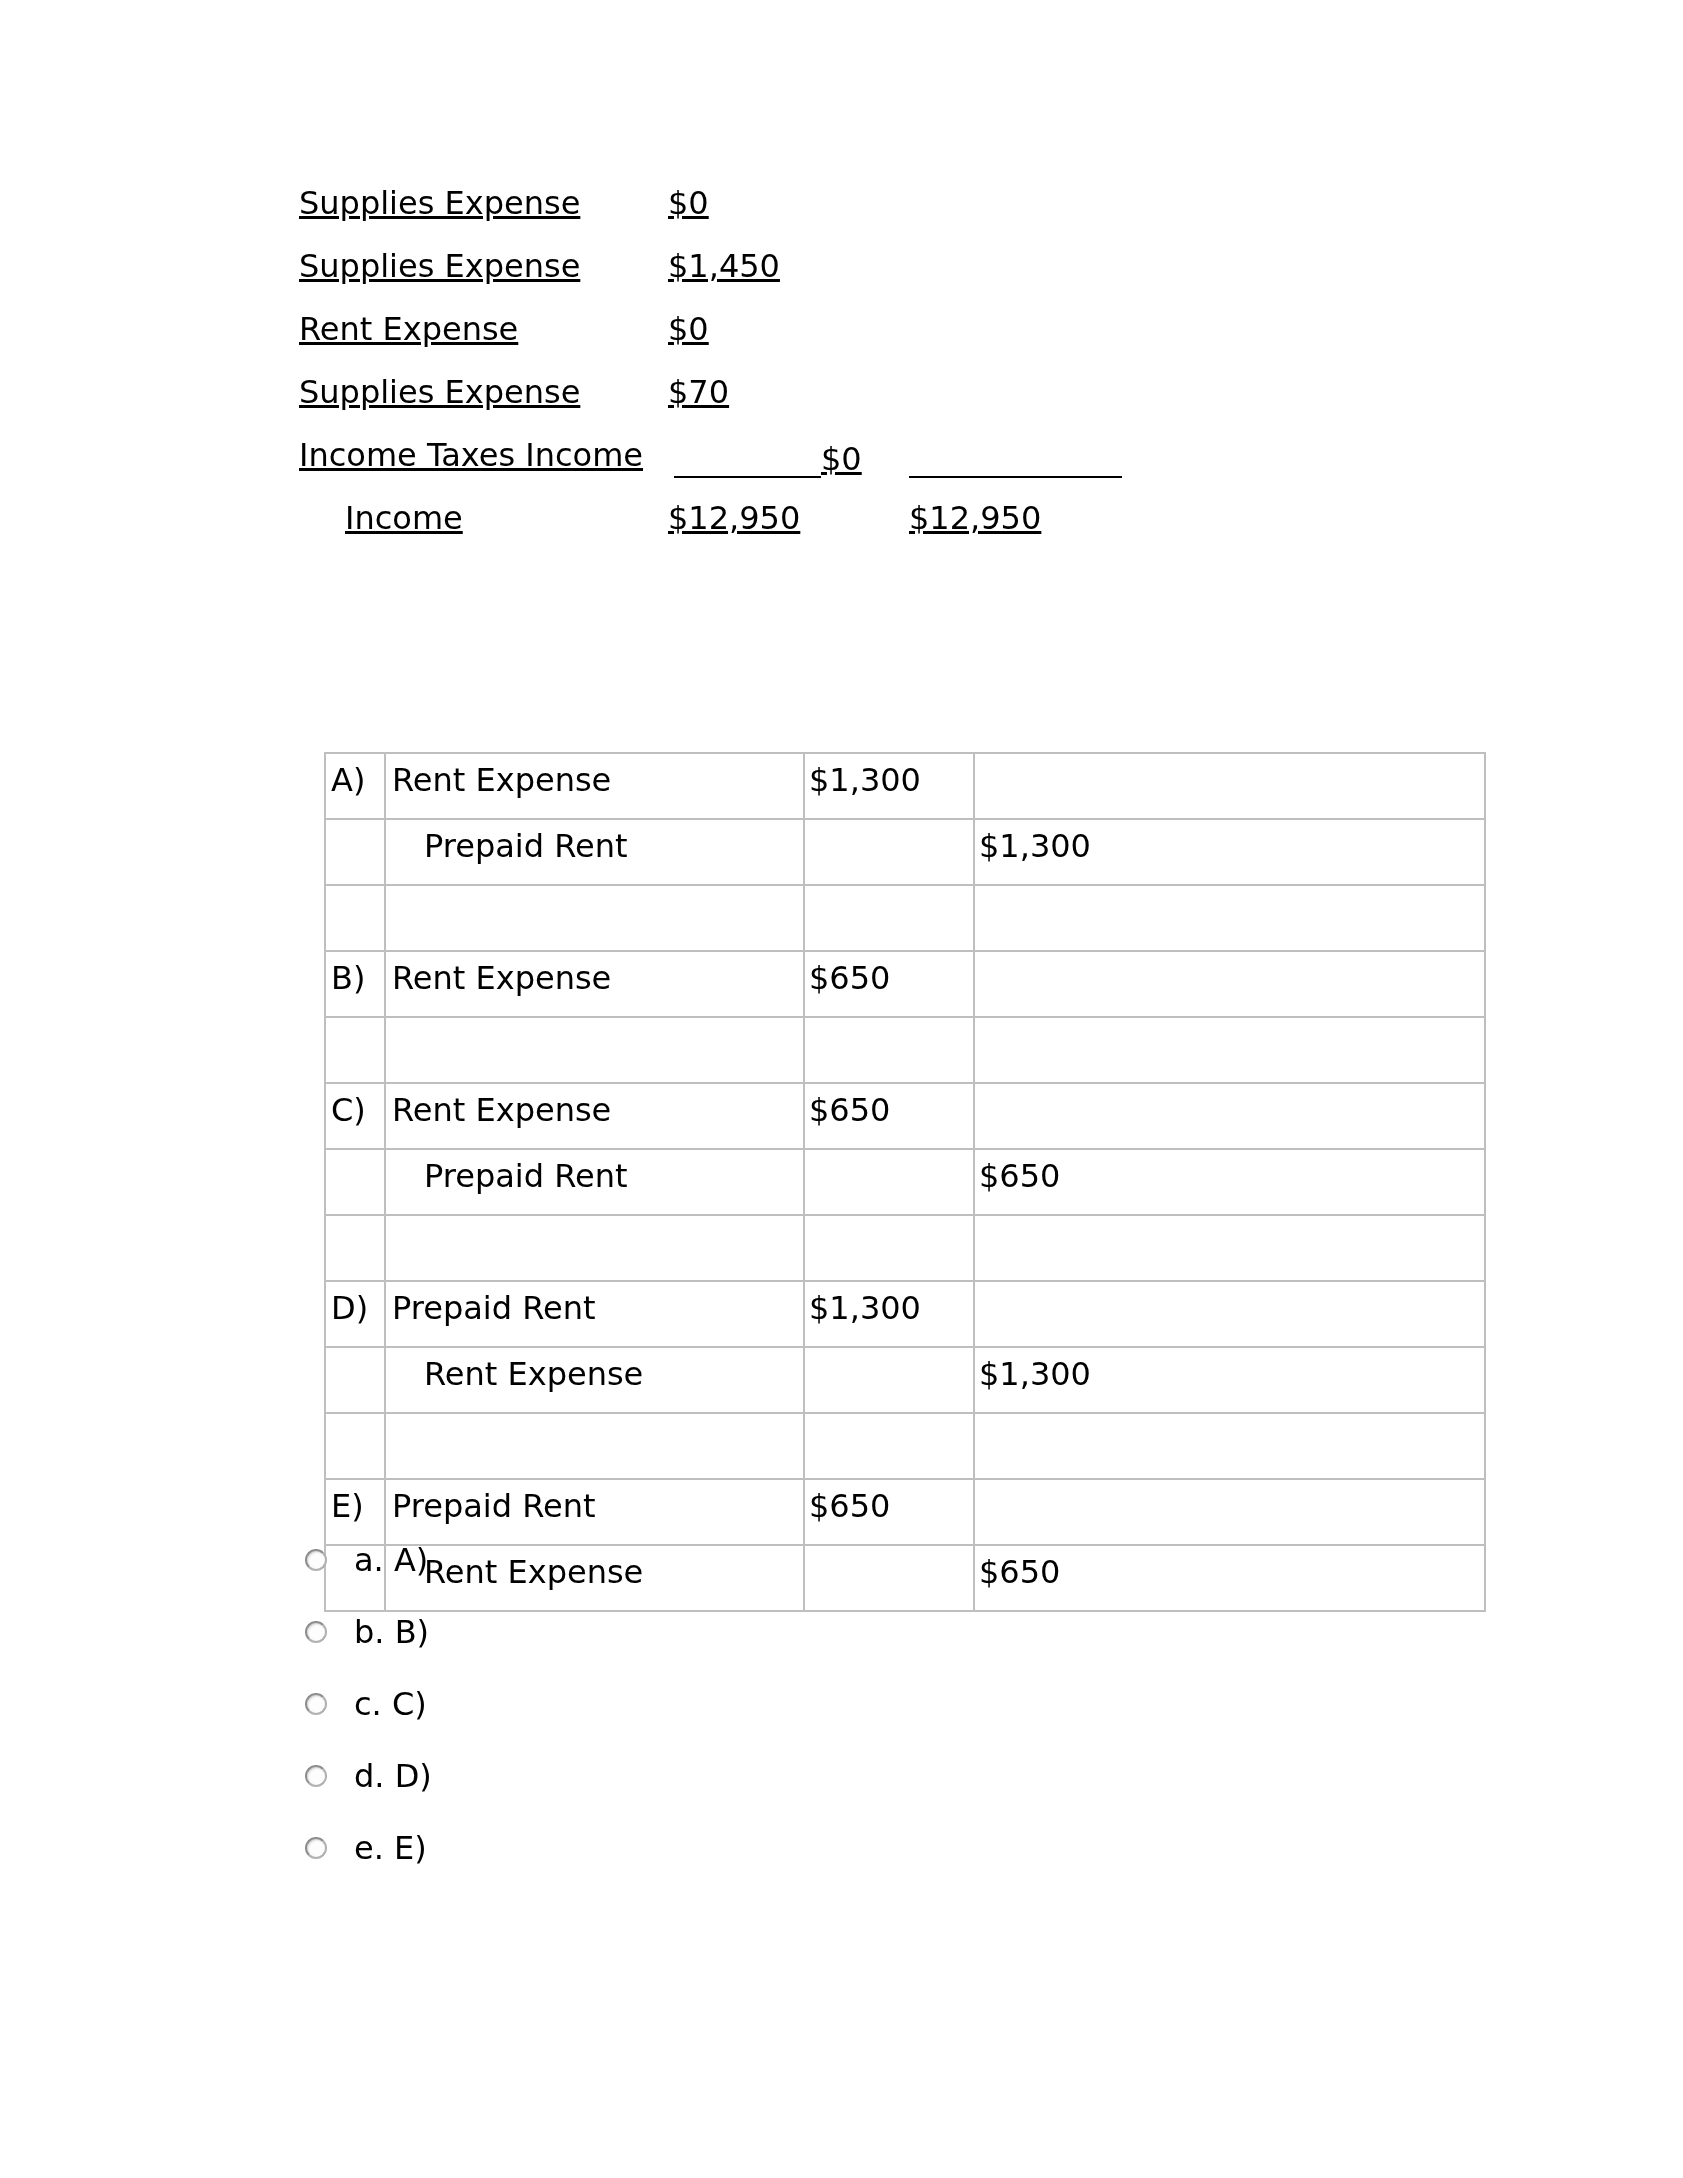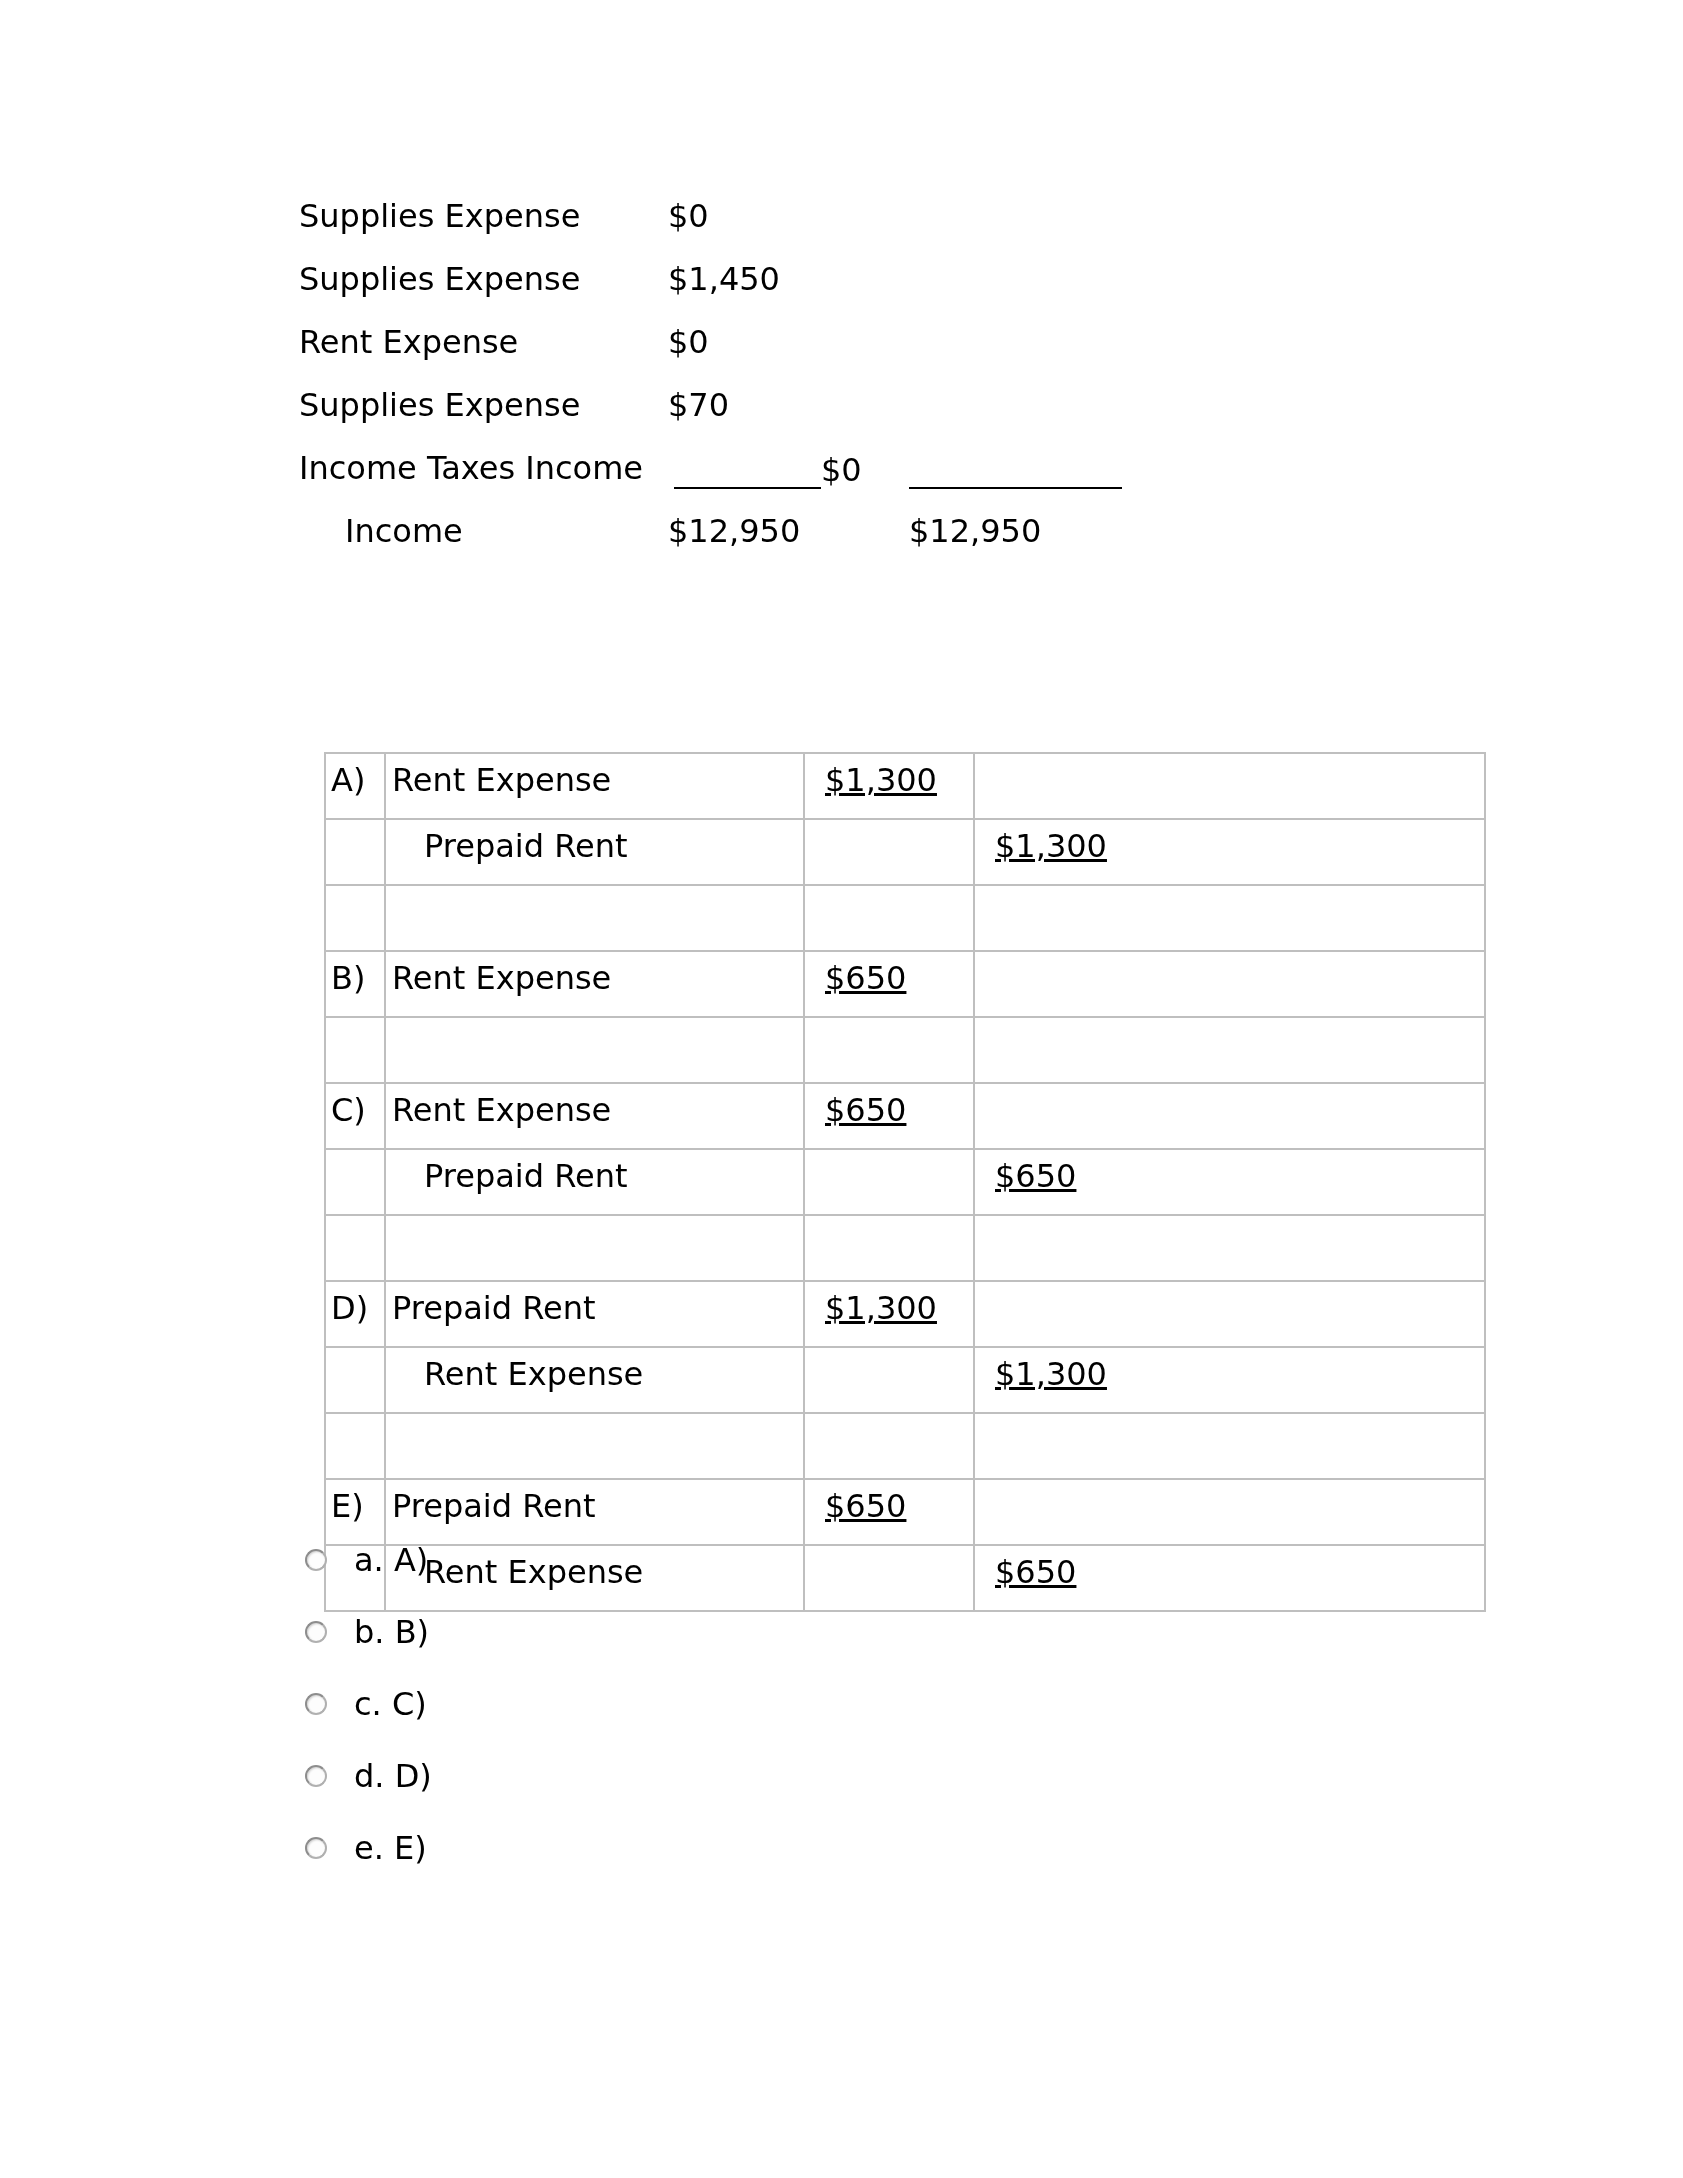--- a/index.html
+++ b/index.html
@@ -20,22 +20,22 @@
 
   
   .trial-balance {
     position: absolute;
     left: 299px;
     top: 184px;
   }
   .tb-row {
     display: flex;
     height: 63px;
-    align-items: center;
     white-space: nowrap;
+    text-decoration: underline;
   }
   .tb-label {
     width: 369px;
     flex: 0 0 369px;
   }
   .tb-label.indent {
     padding-left: 46px;
     box-sizing: border-box;
   }
   .tb-debit {
@@ -74,21 +74,21 @@
     vertical-align: top;
     height: 57px;
     padding: 7px 4px 0 5px;
     box-sizing: content-box;
     white-space: nowrap;
     overflow: hidden;
   }
   .journal-table td.letter   { padding-left: 5px; }
   .journal-table td.account  { padding-left: 6px; }
   .journal-table td.account.indent { padding-left: 38px; }
-  .journal-table td.amount   { padding-left: 20px; text-decoration: underline; }
+  .journal-table td.amount   { padding-left: 4px; }
 
   
   .options {
     position: absolute;
     left: 305px;
     top: 1524px;
   }
   .option-row {
     display: flex;
     align-items: center;

